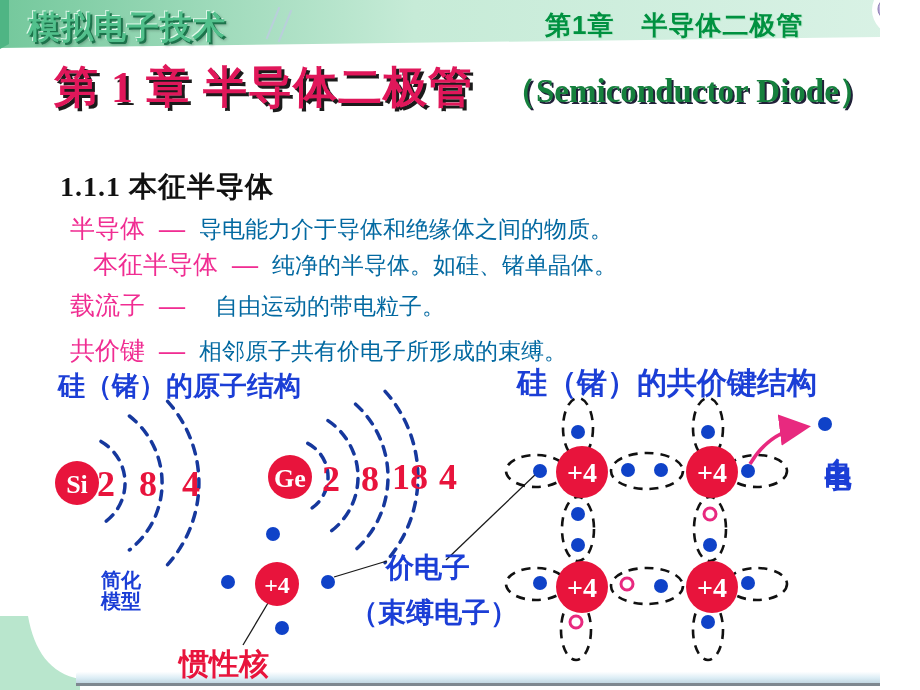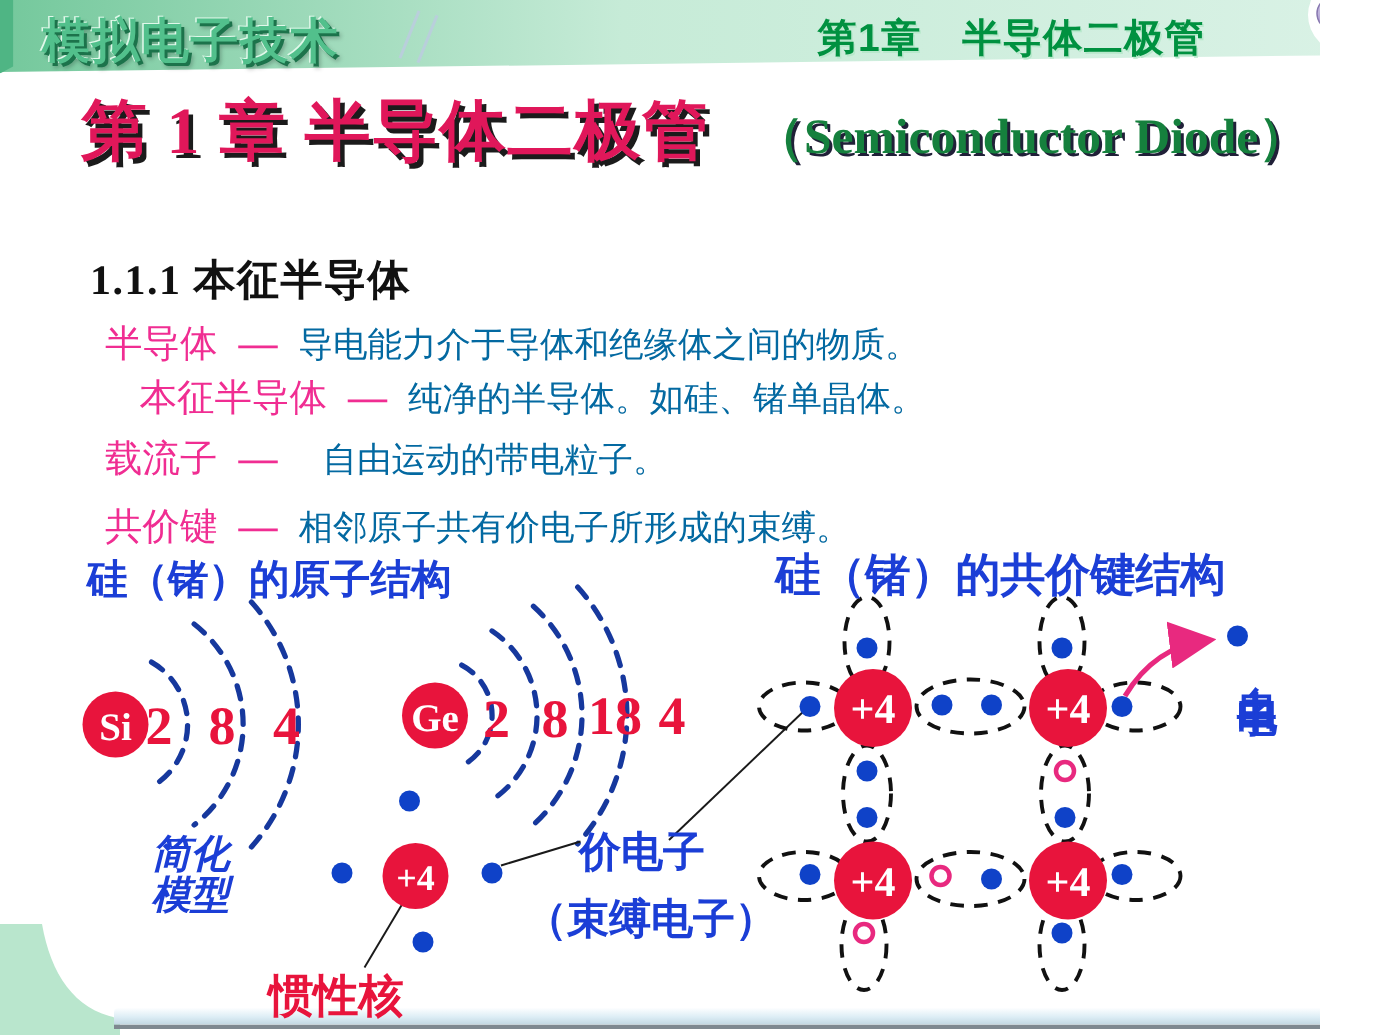--- a/index.html
+++ b/index.html
@@ -31,21 +31,21 @@
   
   .def-row{left:70px;display:flex;align-items:baseline;gap:10px;z-index:3;white-space:nowrap;
         font-family:"Liberation Serif","DejaVu Serif",serif;}
   .def-term{font-size:25px;color:#f02d92;font-weight:normal;}
   .def-dash{font-size:26px;color:#f02d92;font-weight:bold;margin:0 4px;}
   .def-text{font-size:23px;color:#0369a1;}
   
   .dia-label{z-index:3;font-family:"Liberation Serif","DejaVu Serif",serif;font-weight:bold;white-space:nowrap;}
   .heading-left{left:58px;top:368px;font-size:27px;color:#1b3ed6;}
   .heading-right{left:497px;top:363px;font-size:30px;color:#1b3ed6;margin-left:20px;}
-  .simp-label{left:101px;top:556px;font-size:26px;color:#1b3ed6;line-height:1.05;font-style:italic;}
+  .simp-label{left:101px;top:570px;font-size:20px;color:#1b3ed6;line-height:1.05;}
   .inertial{left:179px;top:644px;font-size:30px;color:#e8143c;}
   .valence{left:386px;top:549px;font-size:28px;color:#1b3ed6;}
   .bound{left:350px;top:594px;font-size:28px;color:#1b3ed6;text-align:right;}
   .free{left:820px;top:436px;font-size:27px;color:#1b3ed6;height:135px;
         writing-mode:vertical-rl;text-orientation:upright;letter-spacing:3px;}
   
   .overlay{left:0;top:0;width:920px;height:690px;z-index:2;pointer-events:none;}
   .svg-sym{font:bold 26px "Liberation Serif","DejaVu Serif",serif;fill:#fff;}
   .svg-num{font:bold 36px "Liberation Serif","DejaVu Serif",serif;fill:#e8143c;}
   .svg-core-s{font:bold 24px "Liberation Serif","DejaVu Serif",serif;fill:#fff;}

